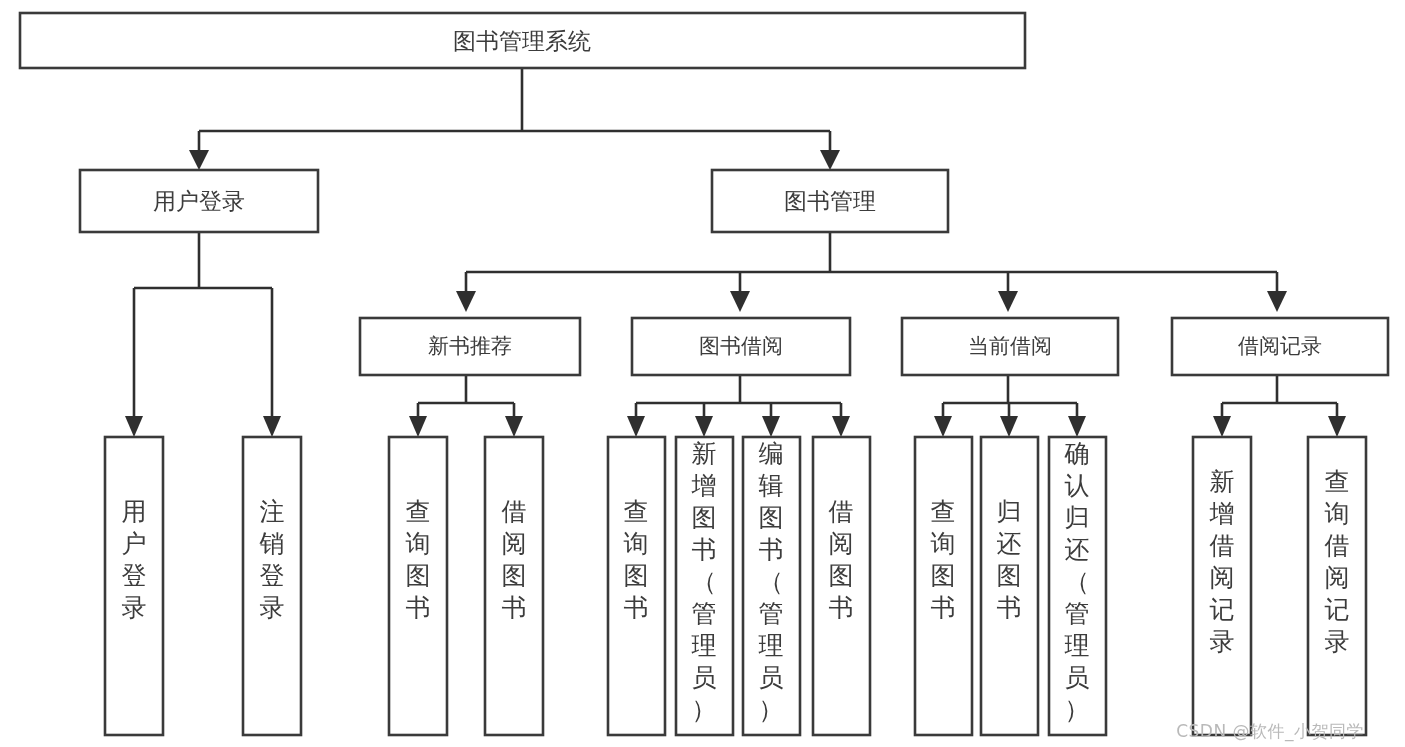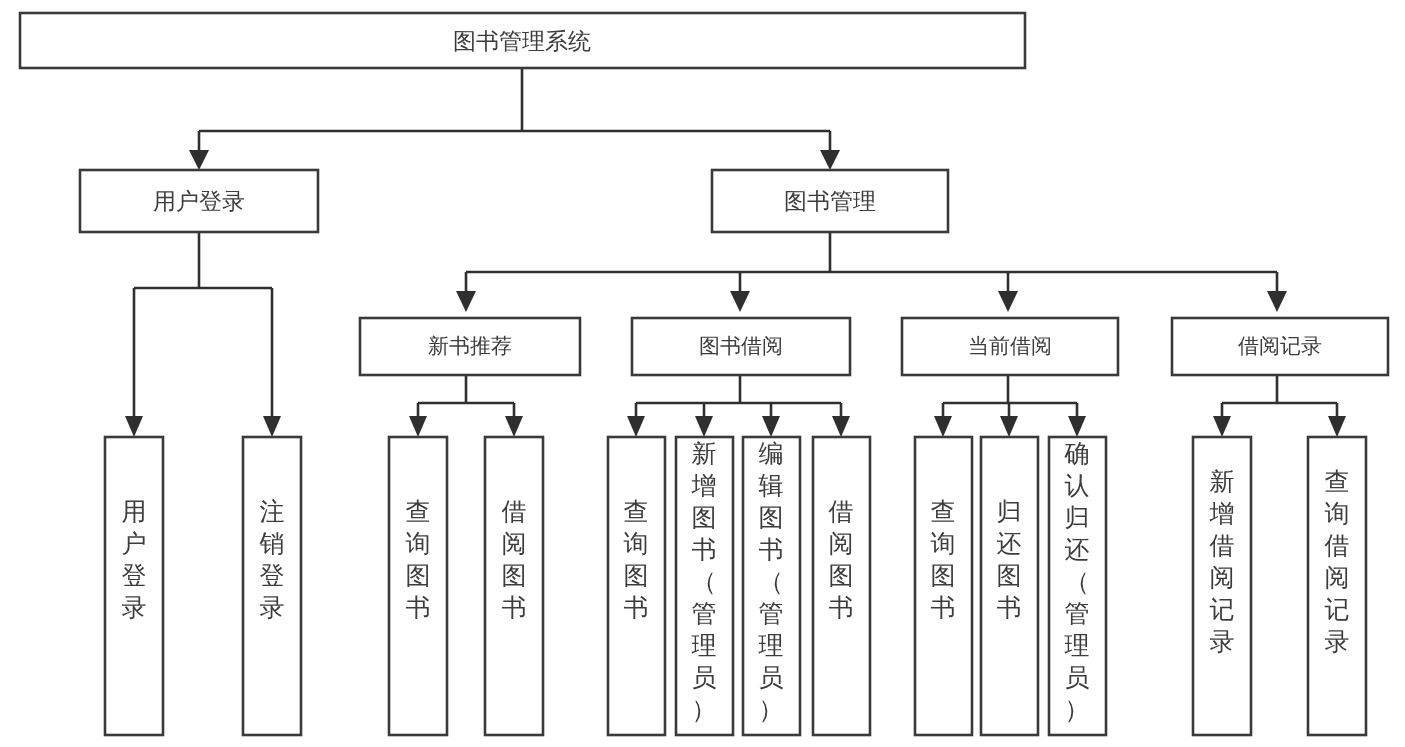--- a/index.html
+++ b/index.html
@@ -241,14 +241,15 @@
       <rect class="node-box" x="1193" y="437" width="58" height="298"></rect>
       <text class="leaf-label" x="1222" y="490"><tspan x="1222" dy="0">新</tspan><tspan x="1222" dy="32">增</tspan><tspan x="1222" dy="32">借</tspan><tspan x="1222" dy="32">阅</tspan><tspan x="1222" dy="32">记</tspan><tspan x="1222" dy="32">录</tspan></text>
     </g>
     <g>
       <rect class="node-box" x="1308" y="437" width="58" height="298"></rect>
       <text class="leaf-label" x="1337" y="490"><tspan x="1337" dy="0">查</tspan><tspan x="1337" dy="32">询</tspan><tspan x="1337" dy="32">借</tspan><tspan x="1337" dy="32">阅</tspan><tspan x="1337" dy="32">记</tspan><tspan x="1337" dy="32">录</tspan></text>
     </g>
 
   </svg>
 
+  <div class="watermark">CSDN @软件_小贺同学</div>
 
 </div>
 
 </body></html>

